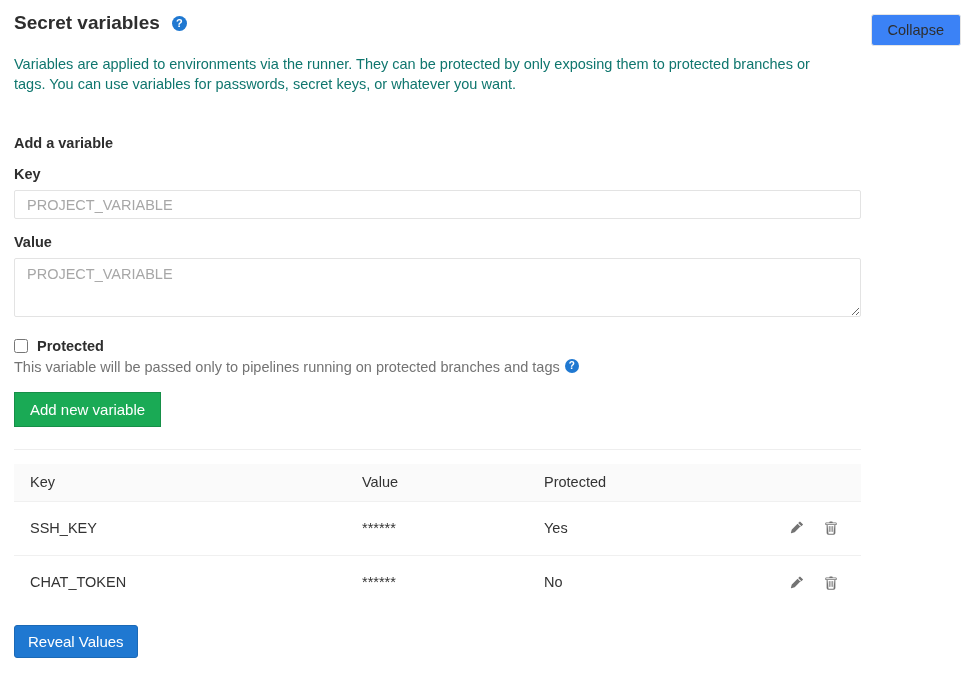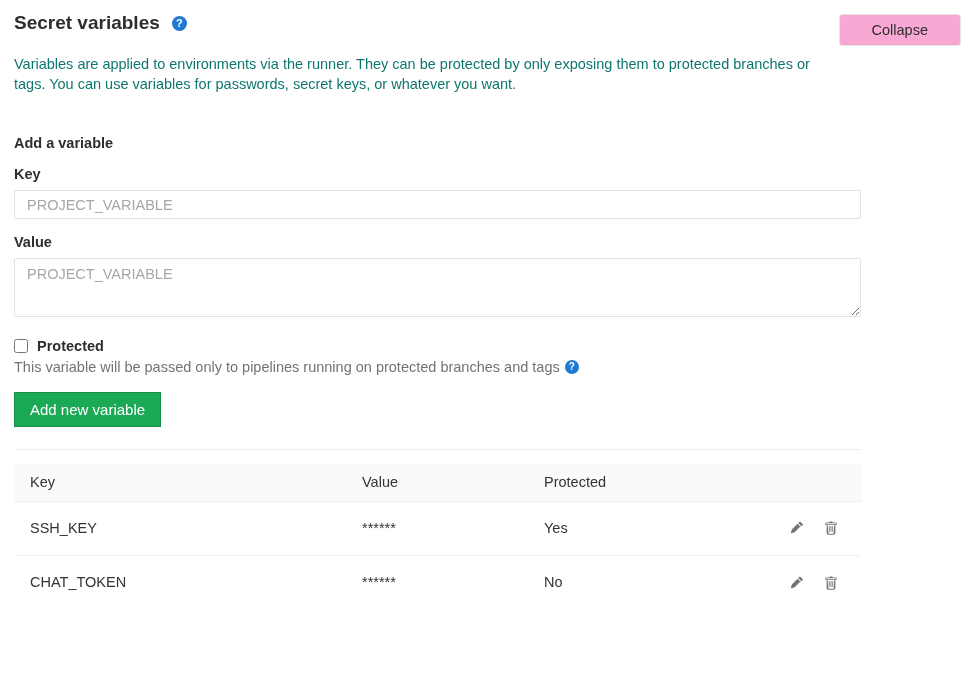--- a/index.html
+++ b/index.html
@@ -22,22 +22,22 @@
   .help-icon {
     display: inline-flex; align-items: center; justify-content: center;
     width: 15px; height: 15px; border-radius: 50%;
     background: #1f78d1; color: #fff;
     font-size: 11px; font-weight: bold; line-height: 1;
     cursor: pointer; flex: 0 0 auto;
   }
   .help-icon.small { width: 14px; height: 14px; font-size: 10px; vertical-align: -2px; display: inline-flex; }
   .collapse-btn {
     position: absolute; top: 14px; right: 16px;
-    background: #f9a8d4; border: 1px solid #e5e5e5; border-radius: 3px;
-    padding: 7px 32px; font-size: 14.5px; color: #2e2e2e;
+    background: #3b82f6; border: 1px solid #e5e5e5; border-radius: 3px;
+    padding: 7px 16px; font-size: 14.5px; color: #2e2e2e;
     font-family: inherit; cursor: pointer;
   }
   .section-desc {
     margin-top: 20px; line-height: 20px; color: #0f766e; max-width: 830px;
   }
 
   
   .form-heading { margin-top: 41px; font-weight: bold; font-size: 14.5px; }
   .field-label { margin-top: 15px; font-weight: bold; font-size: 14.5px; margin-bottom: 8px; }
   .text-input {
@@ -53,21 +53,21 @@
     padding: 7px 12px; font-size: 14.5px; font-family: inherit; color: #2e2e2e;
     background: #fff; outline: none; resize: both;
   }
   .text-input::placeholder, .text-area::placeholder { color: #a7a7a7; opacity: 1; }
 
   .checkbox-row { margin-top: 21px; display: flex; align-items: center; gap: 9px; }
   .checkbox-row input[type="checkbox"] {
     width: 14px; height: 14px; margin: 0; accent-color: #1f78d1; cursor: pointer;
   }
   .checkbox-label { font-weight: bold; font-size: 14.5px; cursor: pointer; }
-  .help-line { margin-top: 5px; color: #737373; font-size: 14.5px; display: flex; align-items: center; gap: 5px; }
+  .help-line { margin-top: 5px; color: #737373; font-size: 14.5px; display: flex; align-items: flex-start; gap: 5px; }
 
   .btn-green {
     margin-top: 17px;
     background: #1aaa55; border: 1px solid #168f48; border-radius: 0;
     color: #fff; font-size: 15px; font-family: inherit;
     padding: 8px 15px; cursor: pointer;
   }
   .divider { border: none; border-top: 1px solid #eee; margin-top: 22px; }
 
   
@@ -174,14 +174,15 @@
                 </svg></span></button>
           <button class="icon-btn"><span><svg viewBox="0 0 16 16">
                   <path d="M5.5 5.5a.5.5 0 0 1 1 0v6a.5.5 0 0 1-1 0v-6zm2 0a.5.5 0 0 1 1 0v6a.5.5 0 0 1-1 0v-6zm2 0a.5.5 0 0 1 1 0v6a.5.5 0 0 1-1 0v-6z"></path>
                   <path d="M14.5 3a1 1 0 0 1-1 1H13v9a2 2 0 0 1-2 2H5a2 2 0 0 1-2-2V4h-.5a1 1 0 0 1-1-1V2a1 1 0 0 1 1-1H6a1 1 0 0 1 1-1h2a1 1 0 0 1 1 1h3.5a1 1 0 0 1 1 1v1zM4.12 4l.88 9a1 1 0 0 0 1 1h4a1 1 0 0 0 1-1l.88-9H4.12zM2.5 3h11V2h-11v1z"></path>
                 </svg></span></button>
         </td>
       </tr>
     </tbody>
   </table>
 
+  <button class="btn-blue">Reveal Values</button>
 
 </div>
 
 </body></html>

